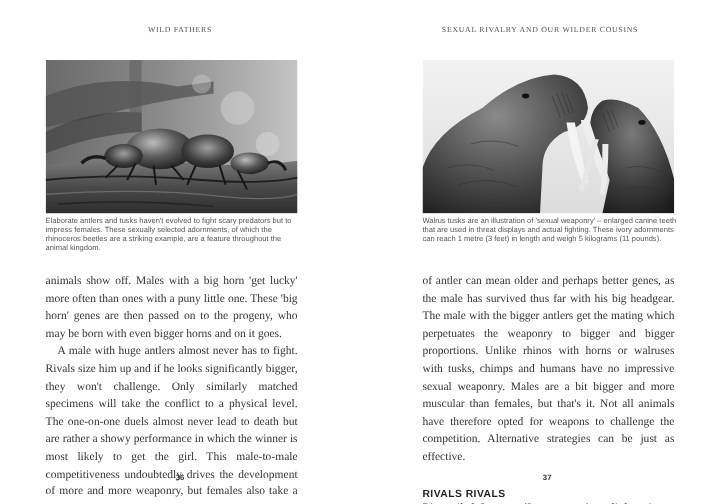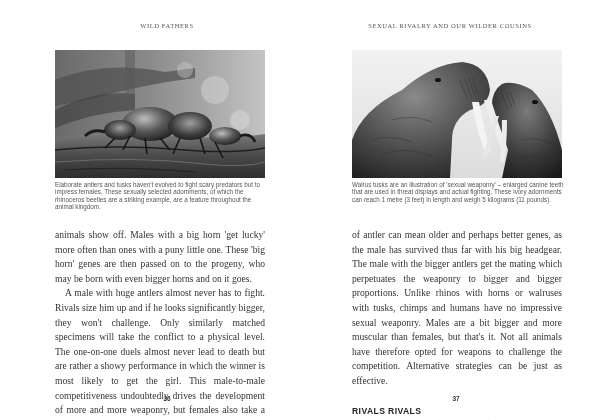--- a/index.html
+++ b/index.html
@@ -1,21 +1,21 @@
 <!DOCTYPE html>
 <html><head>
 <meta charset="utf-8">
 <style>
   html, body { margin: 0; padding: 0; }
   body {
     width: 600px; height: 420px; background: #ffffff; position: relative; overflow: hidden;
     font-family: "Liberation Serif", serif; color: #2a2a2a;
   }
   .page { position: absolute; top: 0; height: 420px; width: 300px; }
-  .page.left { left: 17px; }
+  .page.left { left: 0; }
   .page.right { left: 300px; text-decoration: underline; }
   .running-head {
     position: absolute; top: 22px; left: 0; width: 300px; text-align: center;
     font-family: "Liberation Serif", serif; font-size: 6.5px; letter-spacing: 0.6px;
     color: #555; text-transform: uppercase;
   }
   .figure { position: absolute; top: 50px; width: 210px; height: 128px; overflow: hidden; }
   .page.left .figure { left: 38px; }
   .page.right .figure { left: 52px; }
   .caption {

